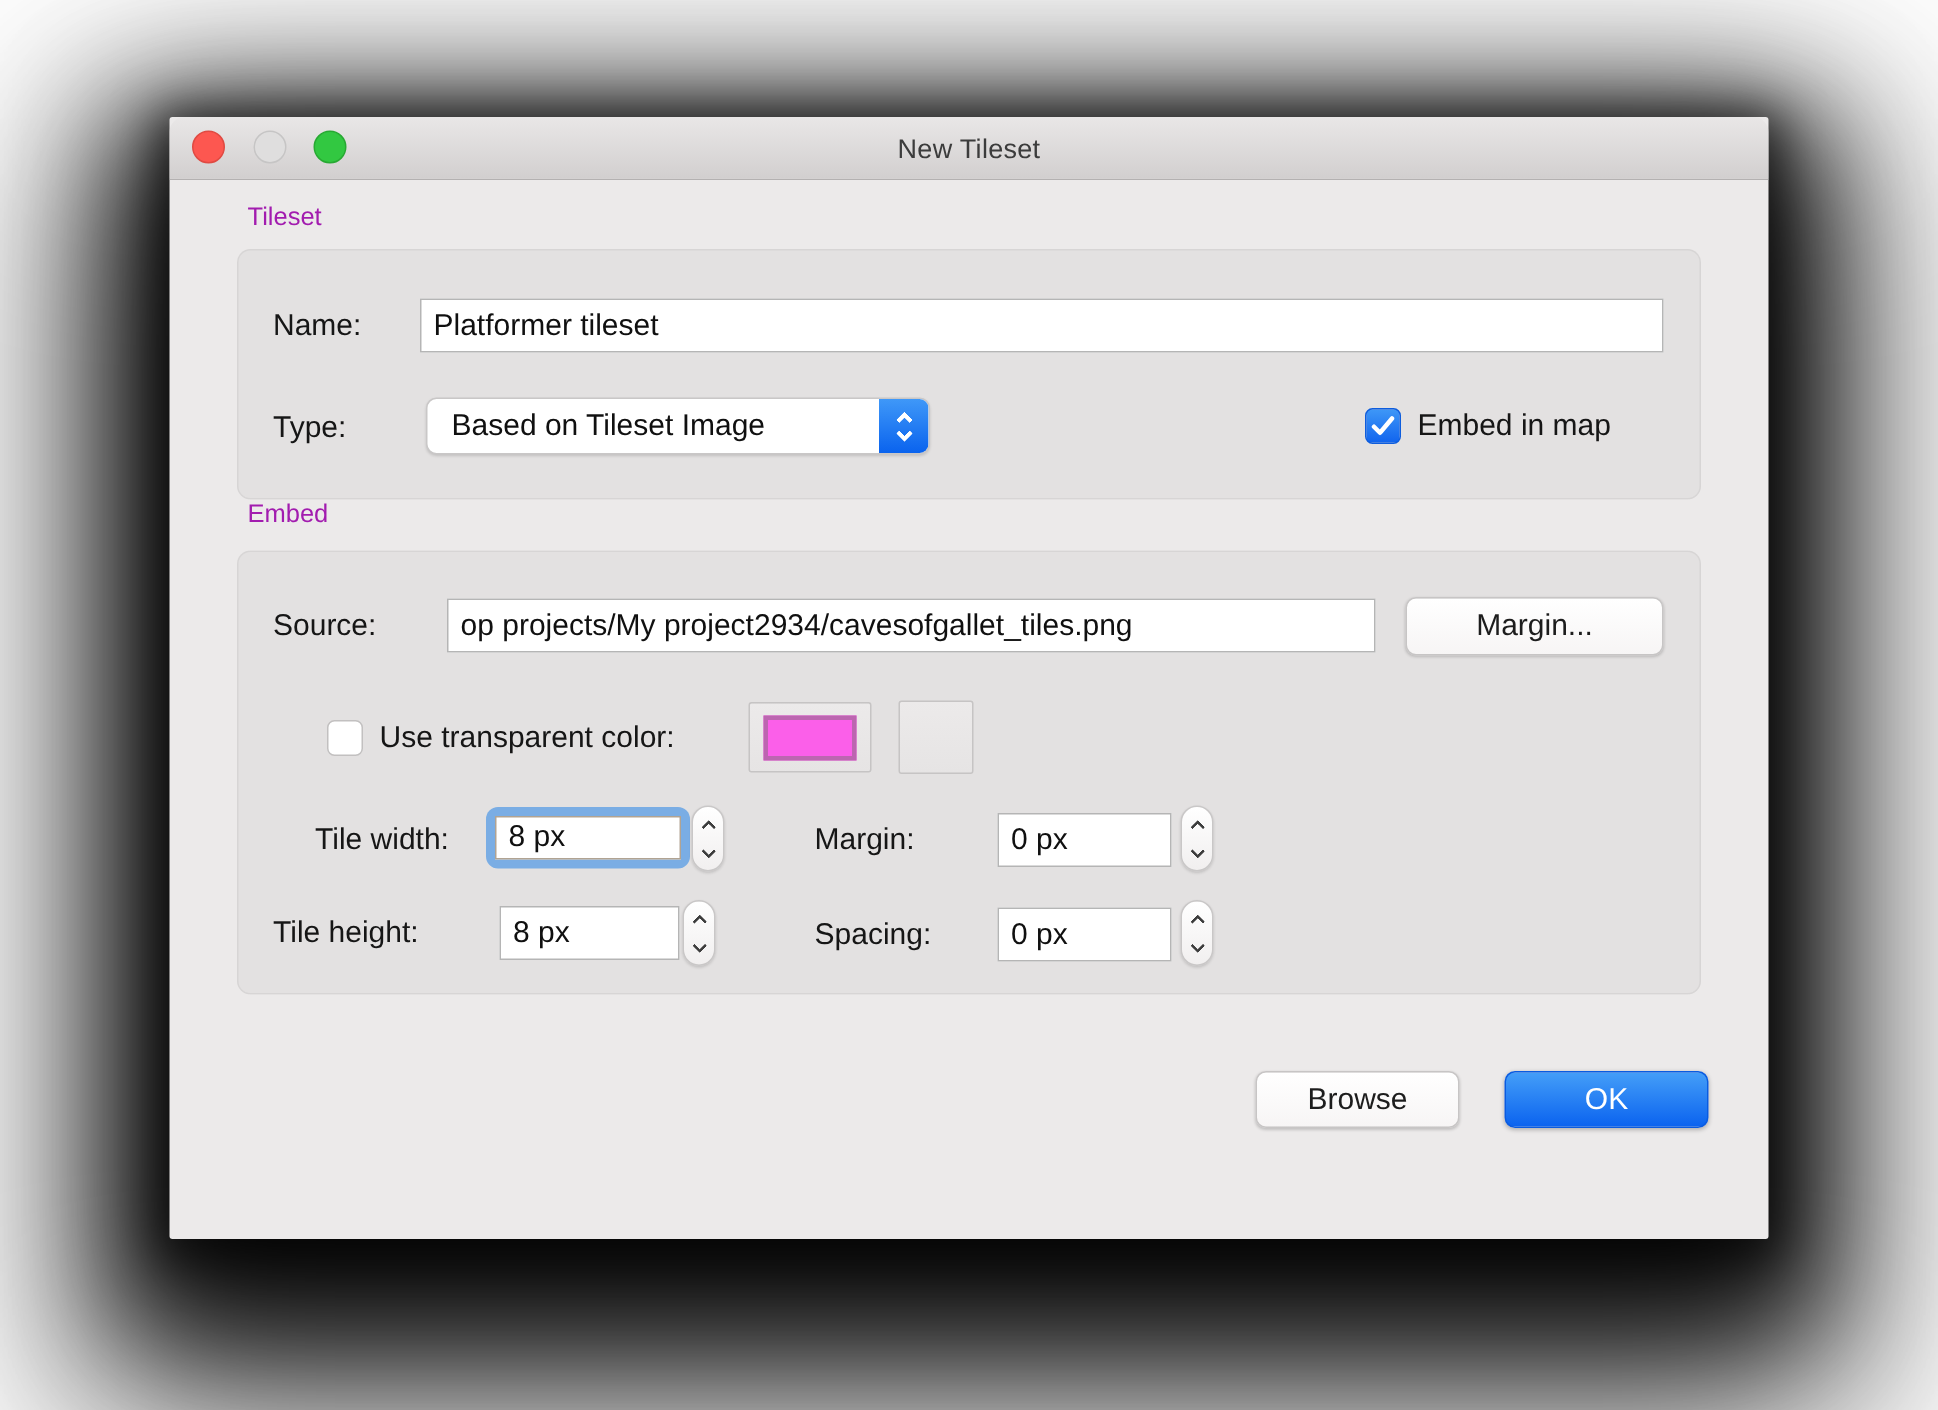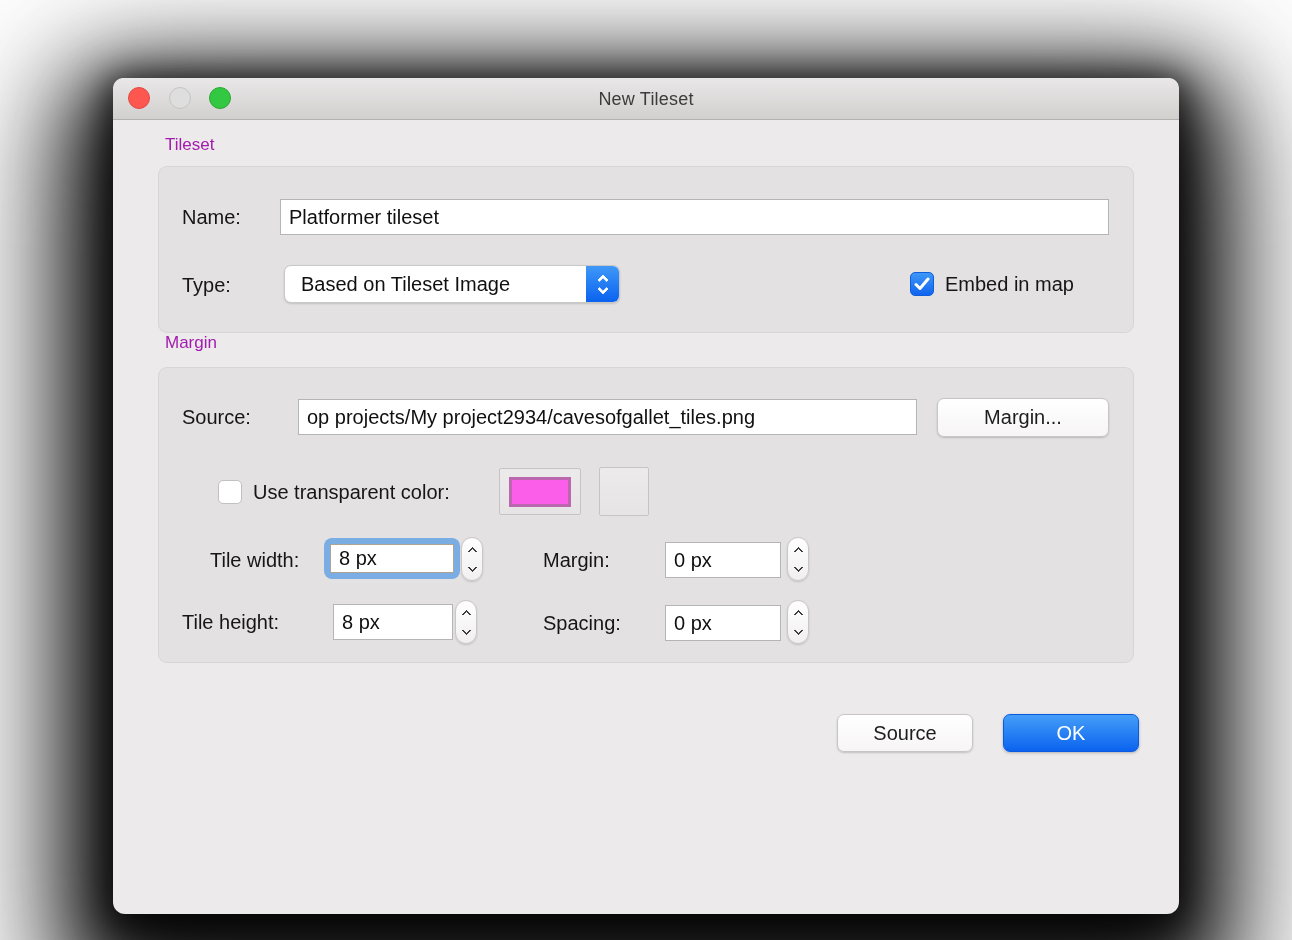--- a/index.html
+++ b/index.html
@@ -1,21 +1,21 @@
 <!DOCTYPE html>
 <html><head>
 <meta charset="utf-8">
 <style>
   * { margin:0; padding:0; box-sizing:border-box; }
   html,body { width:1292px; height:940px; overflow:hidden; background:#ffffff;
               font-family:"Liberation Sans","DejaVu Sans",sans-serif; }
 
   .window {
-    position:absolute; left:113px; top:78px; width:1066px; height:836px;
-    background:#eceaea; border-radius:12px;
+    position:absolute; left:113px; top:78px; width:1066px; height:748px;
+    background:#eceaea; border-radius:2px;
     box-shadow:
       0 30px 80px 30px rgba(0,0,0,0.88),
       0 60px 140px 55px rgba(0,0,0,0.72),
       0 5px 30px 8px rgba(0,0,0,0.55);
   }
 
   
   .titlebar {
     position:absolute; left:0; top:0; right:0; height:42px;
     background:linear-gradient(#e9e7e7,#d2cfcf);
@@ -139,21 +139,21 @@
 
   <div class="check-row" style="left:797px; top:194px;">
     <div class="checkbox checked">
       <svg width="16" height="14" viewBox="0 0 16 14">
         <polyline points="2,7.5 6,11.5 14,2" fill="none" stroke="#ffffff" stroke-width="3" stroke-linecap="round" stroke-linejoin="round"></polyline>
       </svg>
     </div>
     <div class="check-label">Embed in map</div>
   </div>
 
-  <div class="section-label" style="left:52px; top:255px;">Margin</div>
+  <div class="section-label" style="left:52px; top:255px;">Embed</div>
   <div class="groupbox" style="top:289px; height:296px;"></div>
 
   <div class="form-label" style="left:69px; top:321px; line-height:36px;">Source:</div>
   <input class="field" style="left: 185px; top: 321px; width: 619px; height: 36px;" value="op projects/My project2934/cavesofgallet_tiles.png">
   <div class="btn" style="left:824px; top:320px; width:172px; height:39px;">
     <span>Margin...</span>
   </div>
 
   <div class="check-row" style="left:71px; top:402px;margin-left:34px;">
     <div class="checkbox unchecked"></div>
@@ -204,19 +204,19 @@
   <div class="stepper" style="left:674px; top:522px;">
     <div class="stepper-half">
         <div class="schev up"></div>
       </div>
     <div class="stepper-half">
         <div class="schev down"></div>
       </div>
   </div>
 
   <div class="btn" style="left:724px; top:636px; width:136px; height:38px;">
-    <span>Source</span>
+    <span>Browse</span>
   </div>
   <div class="btn primary" style="left:890px; top:636px; width:136px; height:38px;">
     <span>OK</span>
   </div>
 
 </div>
 
 </body></html>

